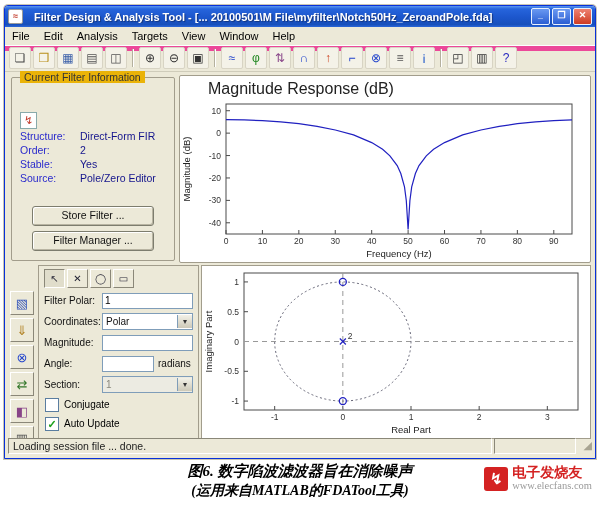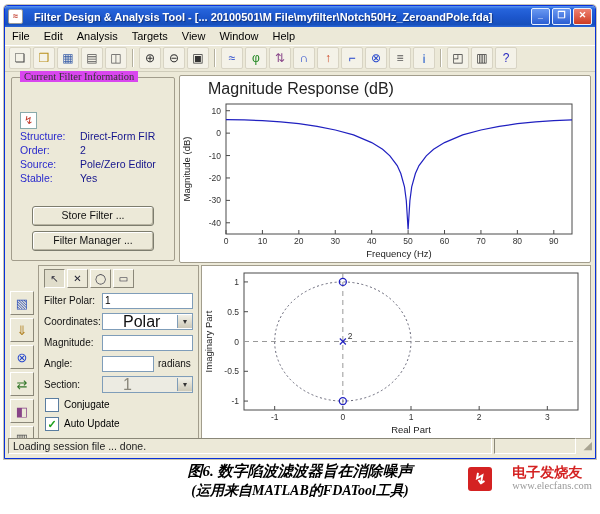--- a/index.html
+++ b/index.html
@@ -15,31 +15,31 @@
   .appicon{width:13px;height:13px;background:#fff;border:1px solid #9a9a9a;border-radius:2px;
            color:#c23a2a;font-size:9px;line-height:12px;text-align:center;font-weight:bold;flex:0 0 auto;}
   .titletext{flex:1;color:#fff;font-size:11px;font-weight:bold;margin-left:11px;
              white-space:nowrap;overflow:hidden;text-overflow:ellipsis;text-shadow:1px 1px 1px #12337a;}
   .winbtns{display:flex;gap:2px;flex:0 0 auto;}
   .winbtn{width:17px;height:15px;border-radius:2px;border:1px solid #e8f0ff;
           background:linear-gradient(180deg,#6a99f2,#2b5ed2);color:#fff;font-size:9px;line-height:13px;
           text-align:center;font-weight:bold;cursor:pointer;}
   .winbtn.close{background:linear-gradient(180deg,#ee8272,#ce3c22);}
   .menubar{position:absolute;left:0;top:21px;right:0;height:18px;background:#ece9d8;
-           display:flex;align-items:center;border-bottom:1px solid #ec4899;font-size:11px;color:#000;}
+           display:flex;align-items:center;border-bottom:6px solid #ec4899;font-size:11px;color:#000;}
   .menuitem{padding:2px 7px;cursor:pointer;}
   .toolbar{position:absolute;left:0;top:39px;right:0;height:26px;display:flex;align-items:center;
            padding-left:3px;border-bottom:1px solid #cfccba;box-shadow:inset 0 1px 0 #fff;}
   .tbtn{width:20px;height:20px;margin:0 1px;display:flex;align-items:center;justify-content:center;
         font-size:12px;border:1px solid #d8d4c4;border-radius:2px;background:#f4f2e8;cursor:pointer;}
   .tsep{width:1px;height:18px;background:#b4b09e;border-right:1px solid #fff;margin:0 4px;}
 
   
   .groupbox{position:absolute;border:1px solid #a29d8c;border-radius:2px;background:#ece9d8;}
-  .legend{position:absolute;top:-7px;left:8px;background:#d946ef;padding:0 4px;font-size:10.5px;color:#333;font-family:Liberation Serif, serif;}
+  .legend{position:absolute;top:-7px;left:8px;background:#eab308;padding:0 4px;font-size:10.5px;color:#333;}
   .filter-info{left:6px;top:71px;width:162px;height:182px;}
   .panelicon{position:absolute;left:8px;top:34px;width:15px;height:15px;background:#fff;border:1px solid #8aa;
              color:#c23a2a;text-align:center;font-size:11px;line-height:14px;}
   .firow{display:flex;font-size:10.5px;margin:2px 0 0 8px;}
   .firow .fl{width:60px;color:#2929cc;}
   .firow .fv{color:#14148c;}
   .fifields{margin-top:52px;}
   .btn3d{display:block;margin:5px auto 0 auto;width:120px;height:18px;background:#ece9d8;
          border:1px solid #7d7d6e;border-radius:3px;box-shadow:inset 1px 1px 0 #fff,inset -1px -1px 0 #b8b4a2;
          font-size:10.5px;text-align:center;line-height:16px;cursor:pointer;color:#111;}
@@ -58,21 +58,21 @@
   .pztool{width:19px;height:17px;display:flex;align-items:center;justify-content:center;font-size:10px;
           color:#223;background:#ece9d8;border:1px solid;border-color:#fff #8a8778 #8a8778 #fff;cursor:pointer;}
   .pztool.pressed{border-color:#8a8778 #fff #fff #8a8778;background:#e0ddcb;}
   .pzrow{display:flex;align-items:center;height:21px;padding:0 5px;font-size:10px;color:#111;}
   .pzlabel{width:58px;flex:0 0 auto;}
   .xpinput{flex:1;height:14px;font-size:10px;border:1px solid #7f9db9;background:#fff;padding:0 2px;
            font-family:"Liberation Sans",sans-serif;min-width:0;}
   .xpinput.short{flex:0 0 46px;}
   .unit{margin-left:4px;color:#111;}
   .xpselect{flex:1;height:15px;border:1px solid #7f9db9;background:#fff;display:flex;align-items:center;cursor:pointer;}
-  .xpselect .selval{flex:1;font-size:16px;padding-left:20px;color:#111;}
+  .xpselect .selval{flex:1;font-size:10px;padding-left:3px;color:#111;}
   .xpselect .selarrow{width:14px;height:13px;background:linear-gradient(180deg,#f2f1e8,#cdc9b8);
                       border-left:1px solid #7f9db9;font-size:8px;text-align:center;line-height:13px;color:#333;}
   .xpselect.disabled{background:#ecebe2;}
   .xpselect.disabled .selval{color:#8a887c;}
   .pzcheckrow{display:flex;align-items:center;height:19px;padding:0 6px;font-size:10px;}
   .xpcheck{width:12px;height:12px;background:#fff;border:1px solid #5a7da0;margin-right:5px;
            display:flex;align-items:center;justify-content:center;cursor:pointer;}
   .chk{color:#1ea11e;font-size:11px;font-weight:bold;line-height:10px;}
   .pz-plot-panel{position:absolute;left:196px;top:259px;width:388px;height:172px;background:#fff;border:1px solid #a29d8c;}
 
@@ -89,21 +89,21 @@
   .grip{flex:0 0 14px;color:#a8a492;font-size:11px;line-height:14px;text-align:right;}
 
   
   .caption{position:absolute;left:0;right:0;top:461px;text-align:center;color:#000;
            font-family:"Liberation Serif",serif;font-weight:bold;font-style:italic;}
   .caption .l1{font-size:15px;line-height:20px;}
   .caption .l2{font-size:14px;line-height:19px;}
   .watermark{position:absolute;right:6px;top:463px;display:flex;align-items:center;background:#fff;padding:2px;}
   .wm-icon{width:24px;height:24px;background:#d42222;border-radius:3px;color:#fff;font-size:15px;font-weight:bold;
            display:flex;align-items:center;justify-content:center;flex:0 0 auto;}
-  .wm-text{margin-left:20px;}
+  .wm-text{margin-left:4px;}
   .wm-title{color:#d42222;font-size:14px;font-weight:bold;line-height:15px;}
   .wm-url{color:#9a9a9a;font-size:10.5px;line-height:12px;font-family:Liberation Serif, serif;}
 </style>
 </head>
 <body>
 
 <div class="screen">
 
   <div class="window">
 
@@ -159,26 +159,26 @@
       <div class="fifields">
         <div class="firow">
           <span class="fl">Structure:</span>
           <span class="fv">Direct-Form FIR</span>
         </div>
         <div class="firow">
           <span class="fl">Order:</span>
           <span class="fv">2</span>
         </div>
         <div class="firow">
+          <span class="fl">Stable:</span>
+          <span class="fv">Yes</span>
+        </div>
+        <div class="firow">
           <span class="fl">Source:</span>
           <span class="fv">Pole/Zero Editor</span>
-        </div>
-        <div class="firow">
-          <span class="fl">Stable:</span>
-          <span class="fv">Yes</span>
         </div>
       </div>
       <div class="btn3d first">Store Filter ...</div>
       <div class="btn3d">Filter Manager ...</div>
     </div>
 
     <div class="groupbox mag-panel">
       <div class="mag-title">Magnitude Response (dB)</div>
       <svg id="magsvg" width="404" height="162">
           <rect x="46" y="6" width="346" height="130" fill="#fff" stroke="#4a4a4a" stroke-width="1"></rect>

